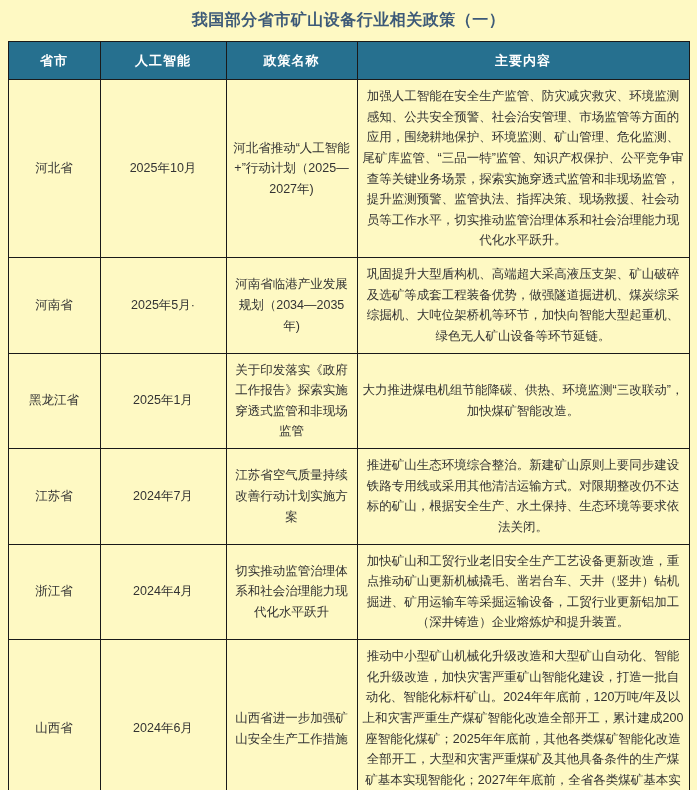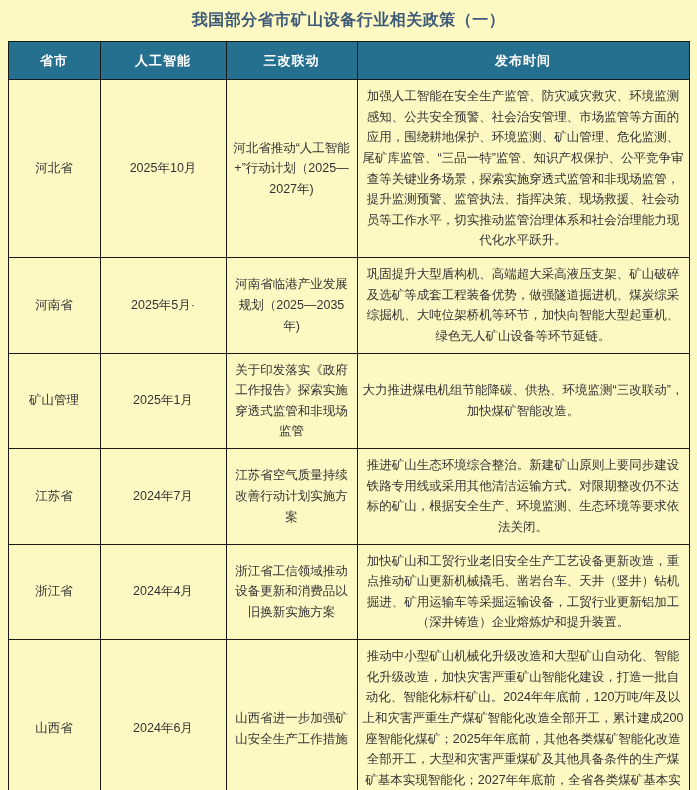--- a/index.html
+++ b/index.html
@@ -67,53 +67,53 @@
     <colgroup>
       <col style="width:92px">
       <col style="width:126px">
       <col style="width:131px">
       <col style="width:332px">
     </colgroup>
     <thead>
       <tr>
         <th>省市</th>
         <th>人工智能</th>
-        <th>三改联动</th>
-        <th>发布时间</th>
+        <th>政策名称</th>
+        <th>主要内容</th>
       </tr>
     </thead>
     <tbody>
       <tr class="row-1">
         <td>河北省</td>
         <td>2025年10月</td>
         <td>河北省推动“人工智能+”行动计划（2025—2027年)</td>
         <td>加强人工智能在安全生产监管、防灾减灾救灾、环境监测感知、公共安全预警、社会治安管理、市场监管等方面的应用，围绕耕地保护、环境监测、矿山管理、危化监测、尾矿库监管、“三品一特”监管、知识产权保护、公平竞争审查等关键业务场景，探索实施穿透式监管和非现场监管，提升监测预警、监管执法、指挥决策、现场救援、社会动员等工作水平，切实推动监管治理体系和社会治理能力现代化水平跃升。</td>
       </tr>
       <tr class="row-2">
         <td>河南省</td>
         <td>2025年5月·</td>
-        <td>河南省临港产业发展规划（2025—2035年)</td>
+        <td>河南省临港产业发展规划（2034—2035年)</td>
         <td>巩固提升大型盾构机、高端超大采高液压支架、矿山破碎及选矿等成套工程装备优势，做强隧道掘进机、煤炭综采综掘机、大吨位架桥机等环节，加快向智能大型起重机、绿色无人矿山设备等环节延链。</td>
       </tr>
       <tr class="row-3">
-        <td>矿山管理</td>
+        <td>黑龙江省</td>
         <td>2025年1月</td>
         <td>关于印发落实《政府工作报告》探索实施穿透式监管和非现场监管</td>
         <td>大力推进煤电机组节能降碳、供热、环境监测“三改联动”，加快煤矿智能改造。</td>
       </tr>
       <tr class="row-4">
         <td>江苏省</td>
         <td>2024年7月</td>
         <td>江苏省空气质量持续改善行动计划实施方案</td>
-        <td>推进矿山生态环境综合整治。新建矿山原则上要同步建设铁路专用线或采用其他清洁运输方式。对限期整改仍不达标的矿山，根据安全生产、环境监测、生态环境等要求依法关闭。</td>
+        <td>推进矿山生态环境综合整治。新建矿山原则上要同步建设铁路专用线或采用其他清洁运输方式。对限期整改仍不达标的矿山，根据安全生产、水土保持、生态环境等要求依法关闭。</td>
       </tr>
       <tr class="row-5">
         <td>浙江省</td>
         <td>2024年4月</td>
-        <td>浙江省工信领域推动设备更新和消费品以旧换新实施方案</td>
+        <td>切实推动监管治理体系和社会治理能力现代化水平跃升</td>
         <td>加快矿山和工贸行业老旧安全生产工艺设备更新改造，重点推动矿山更新机械撬毛、凿岩台车、天井（竖井）钻机掘进、矿用运输车等采掘运输设备，工贸行业更新铝加工（深井铸造）企业熔炼炉和提升装置。</td>
       </tr>
       <tr class="row-6">
         <td>山西省</td>
         <td>2024年6月</td>
         <td>山西省进一步加强矿山安全生产工作措施</td>
         <td>推动中小型矿山机械化升级改造和大型矿山自动化、智能化升级改造，加快灾害严重矿山智能化建设，打造一批自动化、智能化标杆矿山。2024年年底前，120万吨/年及以上和灾害严重生产煤矿智能化改造全部开工，累计建成200座智能化煤矿；2025年年底前，其他各类煤矿智能化改造全部开工，大型和灾害严重煤矿及其他具备条件的生产煤矿基本实现智能化；2027年年底前，全省各类煤矿基本实现智能化。</td>
       </tr>
 
     </tbody>

